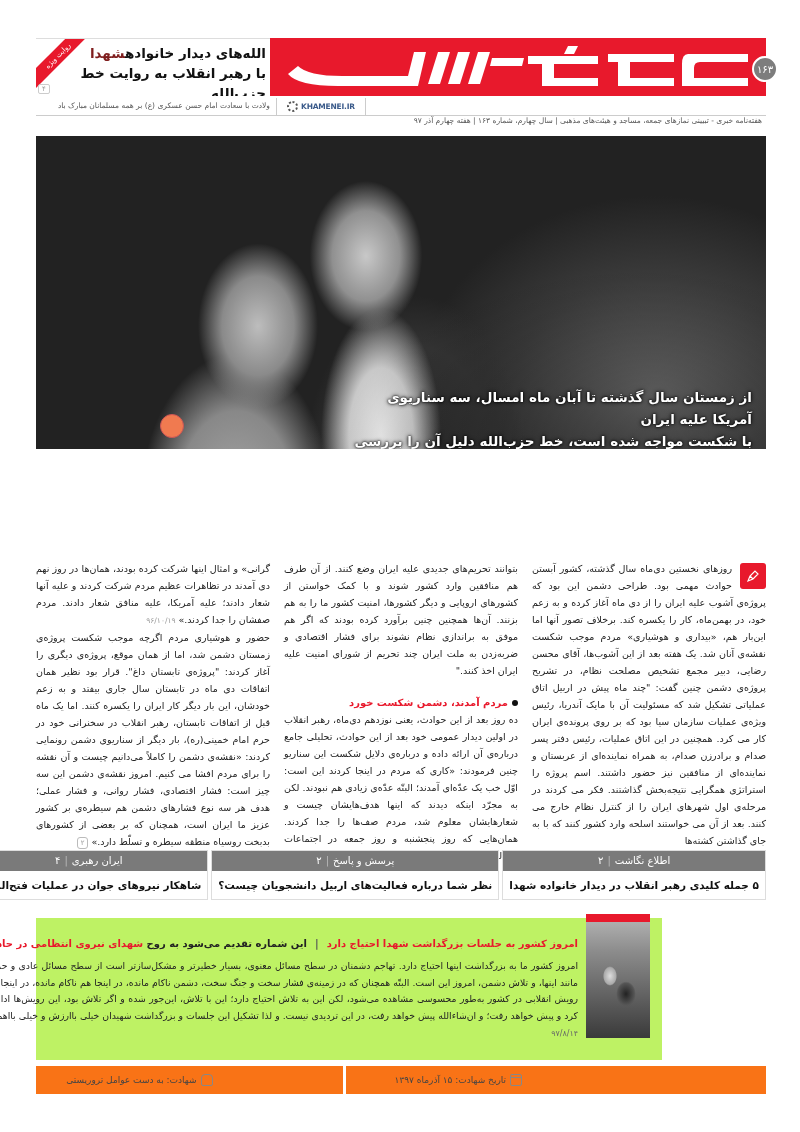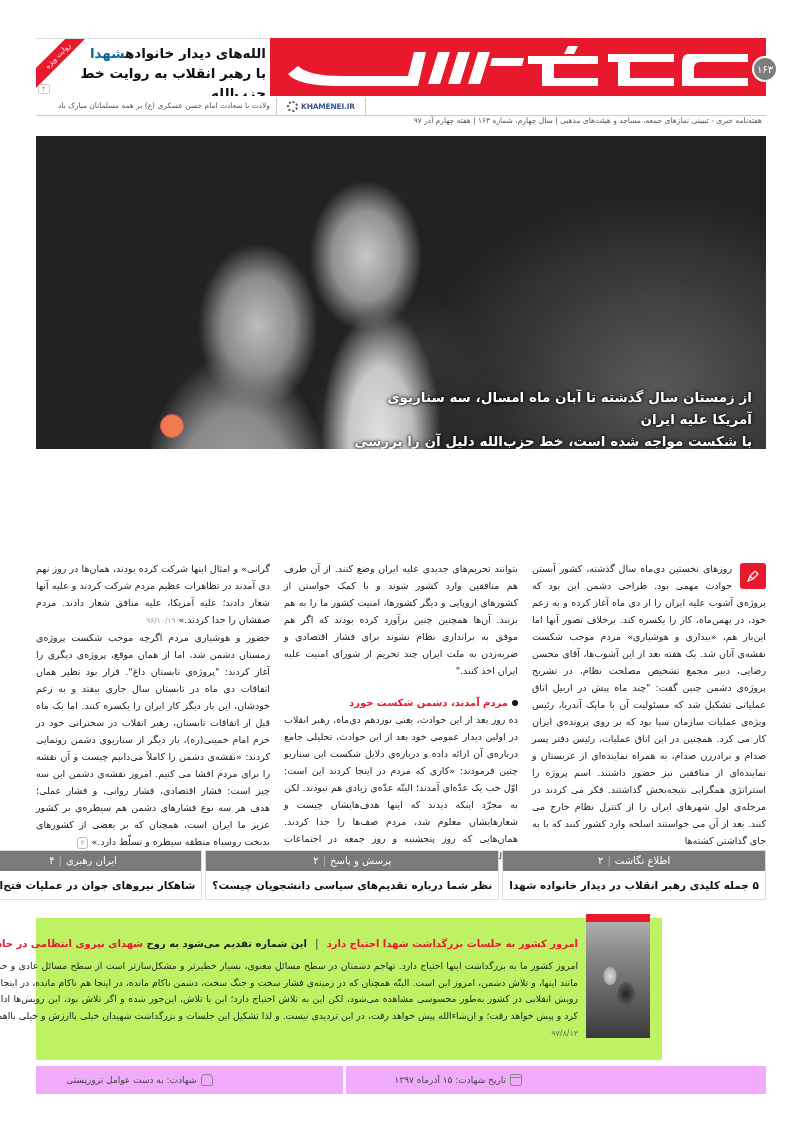--- a/index.html
+++ b/index.html
@@ -6,21 +6,21 @@
   html, body { width: 800px; height: 1132px; background: #ffffff; overflow: hidden; }
   body { font-family: "DejaVu Sans", sans-serif; color: #222; position: relative; direction: rtl; }
 
   
   .masthead { position: absolute; top: 38px; left: 36px; width: 730px; height: 58px; }
   .logo-band { position: absolute; right: 0; top: 0; width: 496px; height: 58px; background: #e8192c; overflow: hidden; }
   .logo-band svg { position: absolute; left: 8px; top: 6px; }
   .issue-badge { position: absolute; right: -12px; top: 18px; width: 26px; height: 26px; border-radius: 50%; background: #7d7d7d; border: 2px solid #fff; color: #fff; font-size: 10px; display: flex; align-items: center; justify-content: center; z-index: 2; }
   .teaser { position: absolute; left: 0; top: 0; width: 234px; height: 58px; border-top: 1px solid #ddd; overflow: hidden; }
   .teaser-line { font-family: "DejaVu Sans", sans-serif; font-weight: bold; font-size: 13.5px; text-align: right; padding-right: 4px; line-height: 20px; color: #111; }
-  .teaser-line .red { color: #0369a1; }
+  .teaser-line .red { color: #7f1d1d; }
   .teaser-l1 { margin-top: 4px; }
   .ribbon { position: absolute; left: -22px; top: 10px; width: 88px; height: 14px; background: #e8192c; color: #fff; font-size: 7px; text-align: center; line-height: 14px; transform: rotate(-45deg); }
   .page-ref { position: absolute; left: 2px; bottom: 2px; font-size: 7px; color: #999; border: 1px solid #ccc; padding: 0 3px; border-radius: 2px; }
 
   .subbar { position: absolute; top: 98px; left: 36px; width: 730px; height: 18px; border-bottom: 1px solid #ccc; font-size: 7.5px; color: #555; }
   .subbar .info { position: absolute; right: 4px; top: 18px; }
   .subbar .site { position: absolute; left: 240px; top: 0; width: 90px; height: 17px; border-right: 1px solid #ccc; border-left: 1px solid #ccc; display: flex; align-items: center; justify-content: center; gap: 3px; direction: ltr; }
   .site-name { font-weight: bold; font-size: 7.5px; color: #3a5a8a; letter-spacing: -0.2px; }
   .gear { width: 11px; height: 11px; border-radius: 50%; border: 2px dotted #555; }
   .subbar .greet { position: absolute; left: 4px; top: 3px; width: 230px; text-align: right; }
@@ -68,21 +68,21 @@
   .ded-head { position: absolute; right: 84px; top: 20px; font-weight: bold; font-size: 10px; white-space: nowrap; }
   .ded-head .red { color: #e8192c; }
   .ded-head .dark { color: #222; }
   .ded-head .bar { color: #555; margin: 0 8px; }
   .ded-body { position: absolute; right: 84px; top: 40px; width: 630px; font-size: 9.3px; line-height: 16.5px; text-align: justify; color: #222; }
   .ded-date { color: #666; font-size: 8px; }
   .ded-date .dot { display: inline-block; width: 6px; height: 6px; border-radius: 50%; background: #e8192c; margin-left: 3px; vertical-align: middle; }
 
   
   .footer { position: absolute; top: 1066px; left: 36px; width: 730px; height: 28px; display: flex; flex-direction: row; gap: 3px; }
-  .fcell { flex: 1; background: #f0abfc; display: flex; align-items: center; justify-content: flex-start; padding-right: 244px; font-size: 9px; color: #444; gap: 4px; }
+  .fcell { flex: 1; background: #f97316; display: flex; align-items: center; justify-content: flex-start; padding-right: 244px; font-size: 9px; color: #444; gap: 4px; }
   .fcell.left { padding-right: 130px; }
   .ficon { width: 12px; height: 12px; border: 1px solid #888; border-radius: 2px; position: relative; }
   .ficon.cal::before { content: ""; position: absolute; top: 2px; left: 0; right: 0; height: 1px; background: #888; }
   .ficon.fist { border-radius: 4px 4px 2px 2px; }
 </style>
 </head>
 <body>
 
 <header class="masthead">
   <div class="logo-band">
@@ -151,21 +151,21 @@
   </div>
 </section>
 
 <section class="teasers">
   <div class="tbox">
     <div class="tbox-head"><span>اطلاع نگاشت</span><span class="sep">|</span><span>۲</span></div>
     <div class="tbox-body">۵ جمله کلیدی رهبر انقلاب در دیدار خانواده شهدا</div>
   </div>
   <div class="tbox">
     <div class="tbox-head"><span>پرسش و پاسخ</span><span class="sep">|</span><span>۲</span></div>
-    <div class="tbox-body">نظر شما درباره تقدیم‌های سیاسی دانشجویان چیست؟</div>
+    <div class="tbox-body">نظر شما درباره فعالیت‌های اربیل دانشجویان چیست؟</div>
   </div>
   <div class="tbox">
     <div class="tbox-head"><span>ایران رهبری</span><span class="sep">|</span><span>۴</span></div>
     <div class="tbox-body">شاهکار نیروهای جوان در عملیات فتح‌المبین</div>
   </div>
 </section>
 
 <section class="dedication">
   <div class="ded-photo"></div>
   <div class="ded-head">

